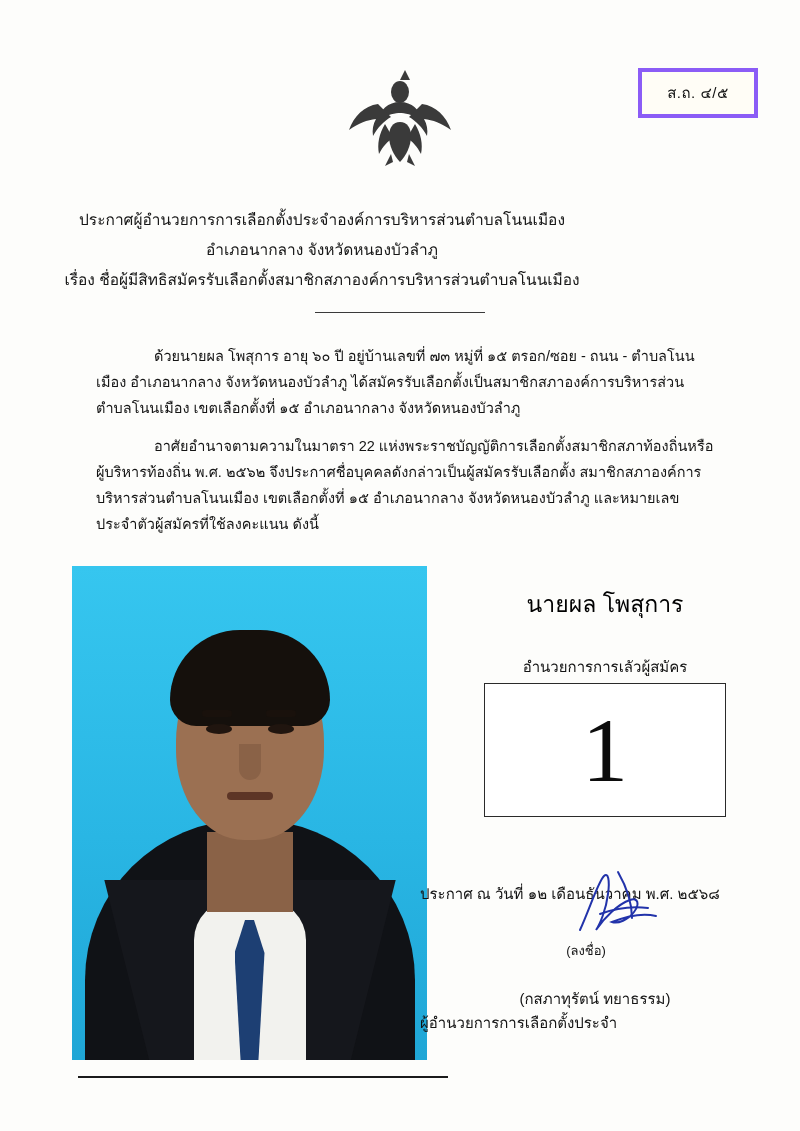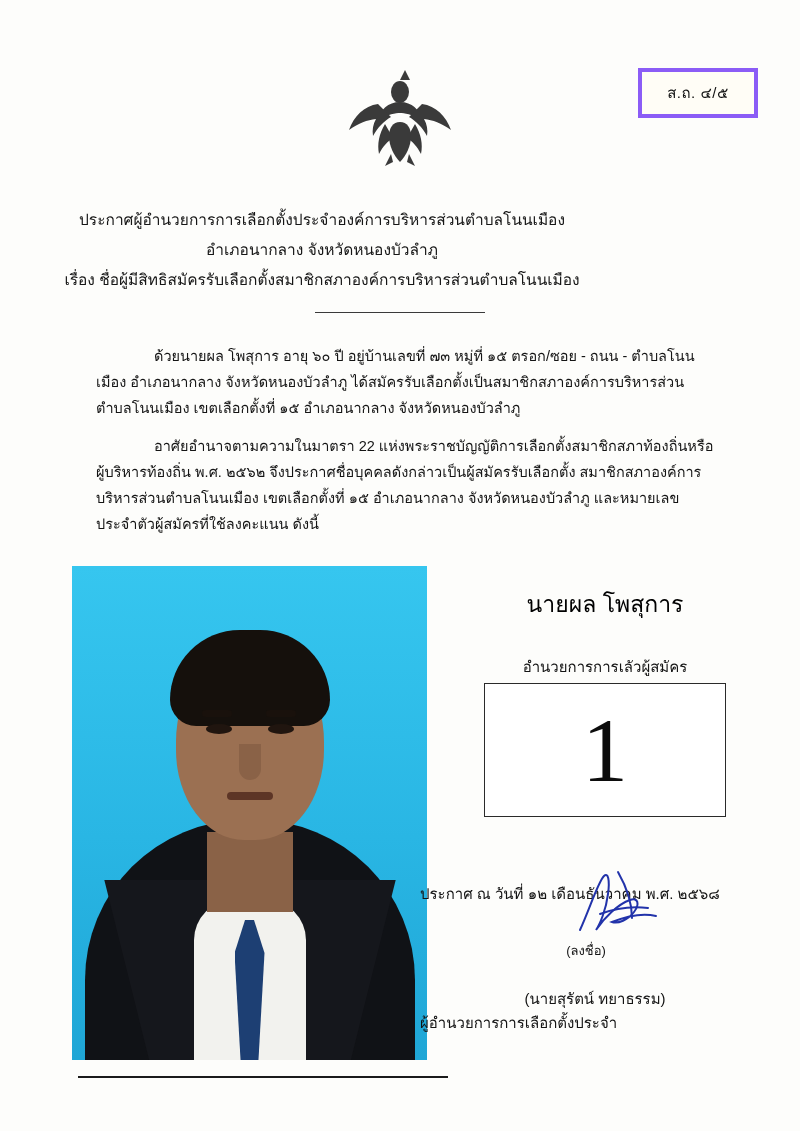--- a/index.html
+++ b/index.html
@@ -352,21 +352,21 @@
 
   <div class="cand-name">นายผล โพสุการ</div>
   <div class="num-label">อำนวยการการเลัวผู้สมัคร</div>
   <div class="num-box">
     <span class="digit">1</span>
   </div>
 
   <div class="sign-block">
     <div class="sign-date">ประกาศ ณ วันที่ ๑๒ เดือนธันวาคม พ.ศ. ๒๕๖๘</div>
     <div class="sign-line">(ลงชื่อ)</div>
-    <div class="sign-name">(นายสุรัตน์ ทยาธรรม)</div>
+    <div class="sign-name">(กสภาทุรัตน์ ทยาธรรม)</div>
     <div class="sign-role1">ผู้อำนวยการการเลือกตั้งประจำ</div>
     <svg class="signature" viewBox="0 0 120 78" aria-hidden="true">
       <g fill="none" stroke="#2233aa" stroke-width="2" stroke-linecap="round">
         <path d="M20 62 C30 40 38 14 44 8 C48 4 50 12 48 26 C46 42 40 56 36 62 C44 50 58 36 70 32 C78 29 80 36 74 44 C68 52 58 56 52 54 C62 50 80 44 96 48"></path>
         <path d="M58 4 C66 18 72 34 72 50"></path>
         <path d="M40 46 C56 40 72 38 88 40"></path>
       </g>
     </svg>
   </div>
 

